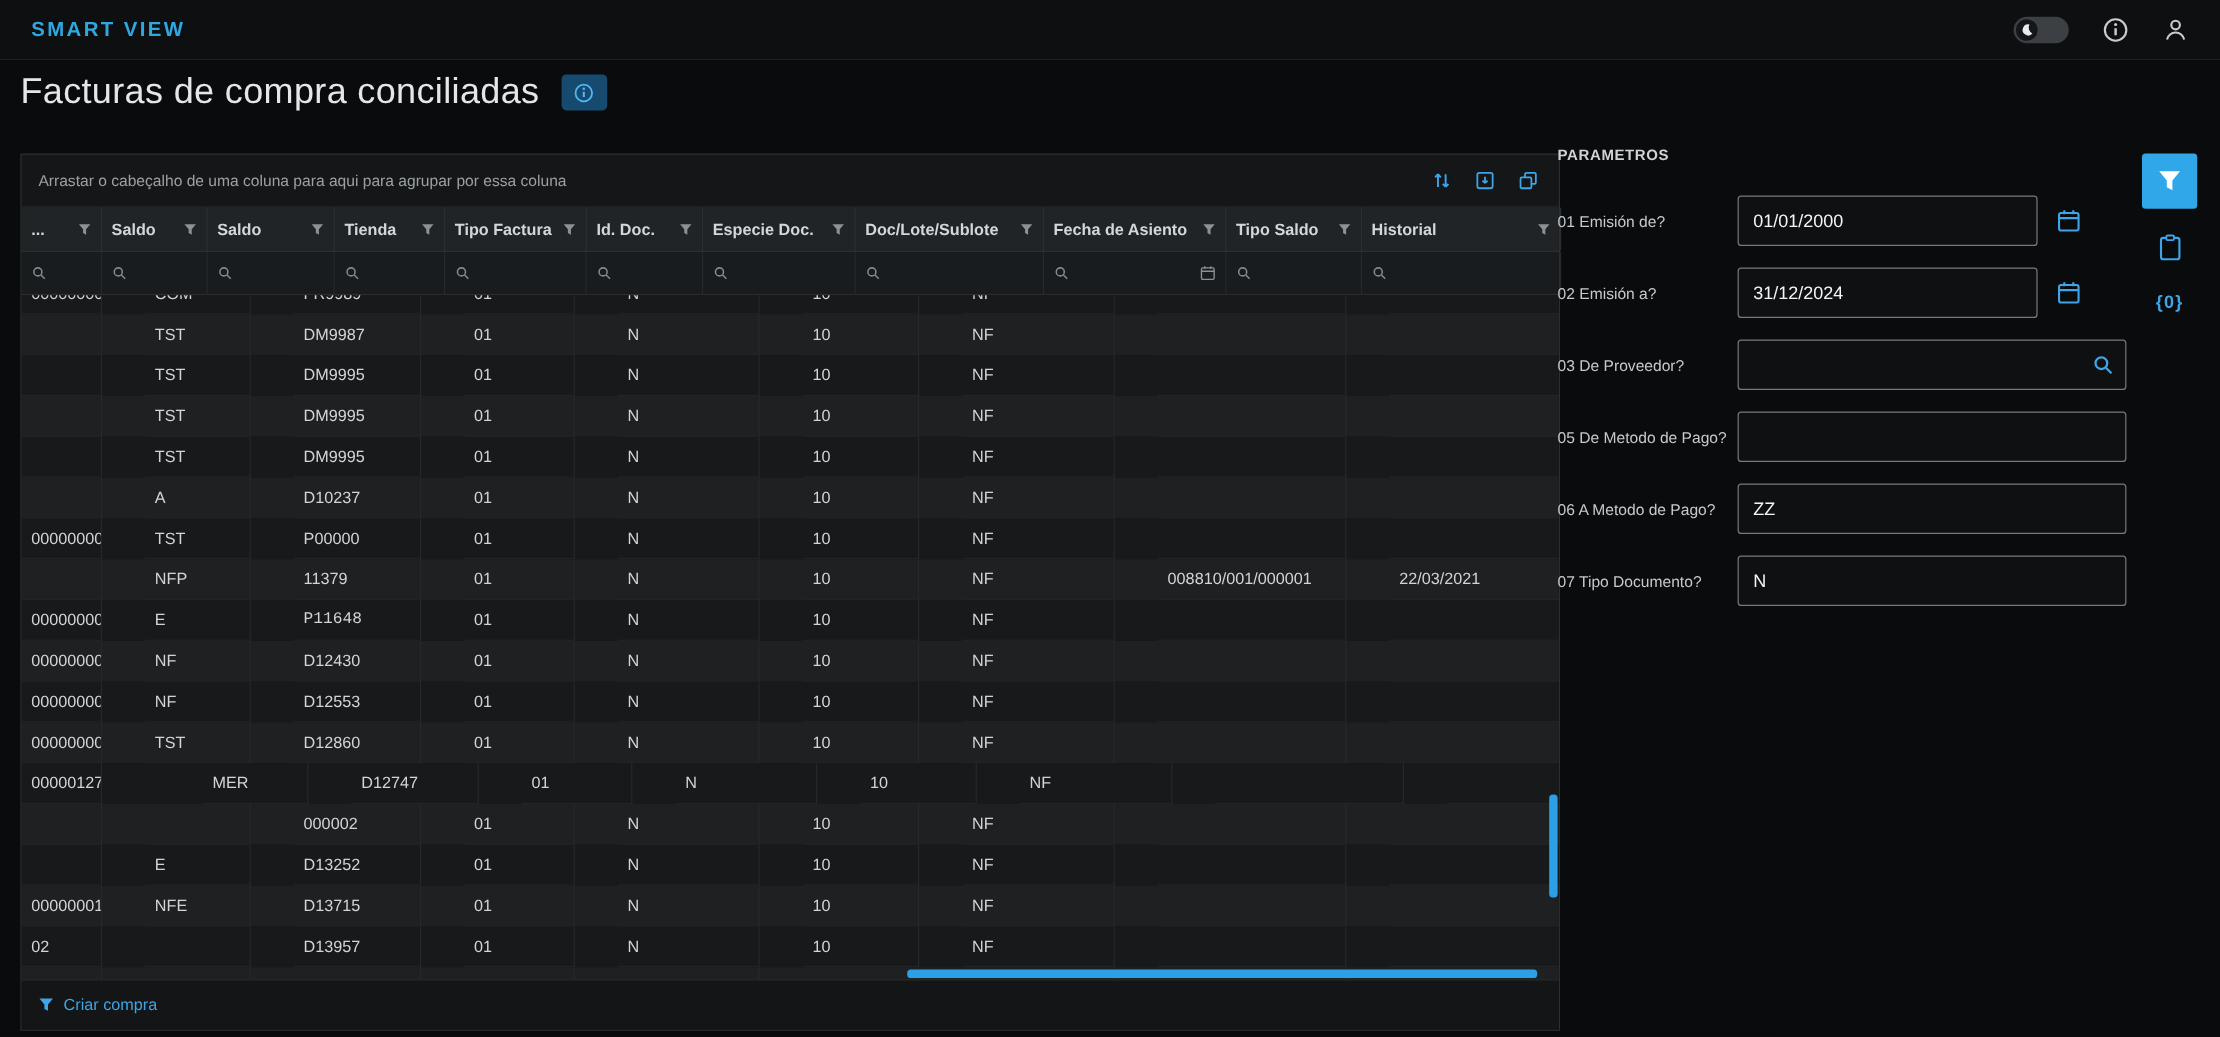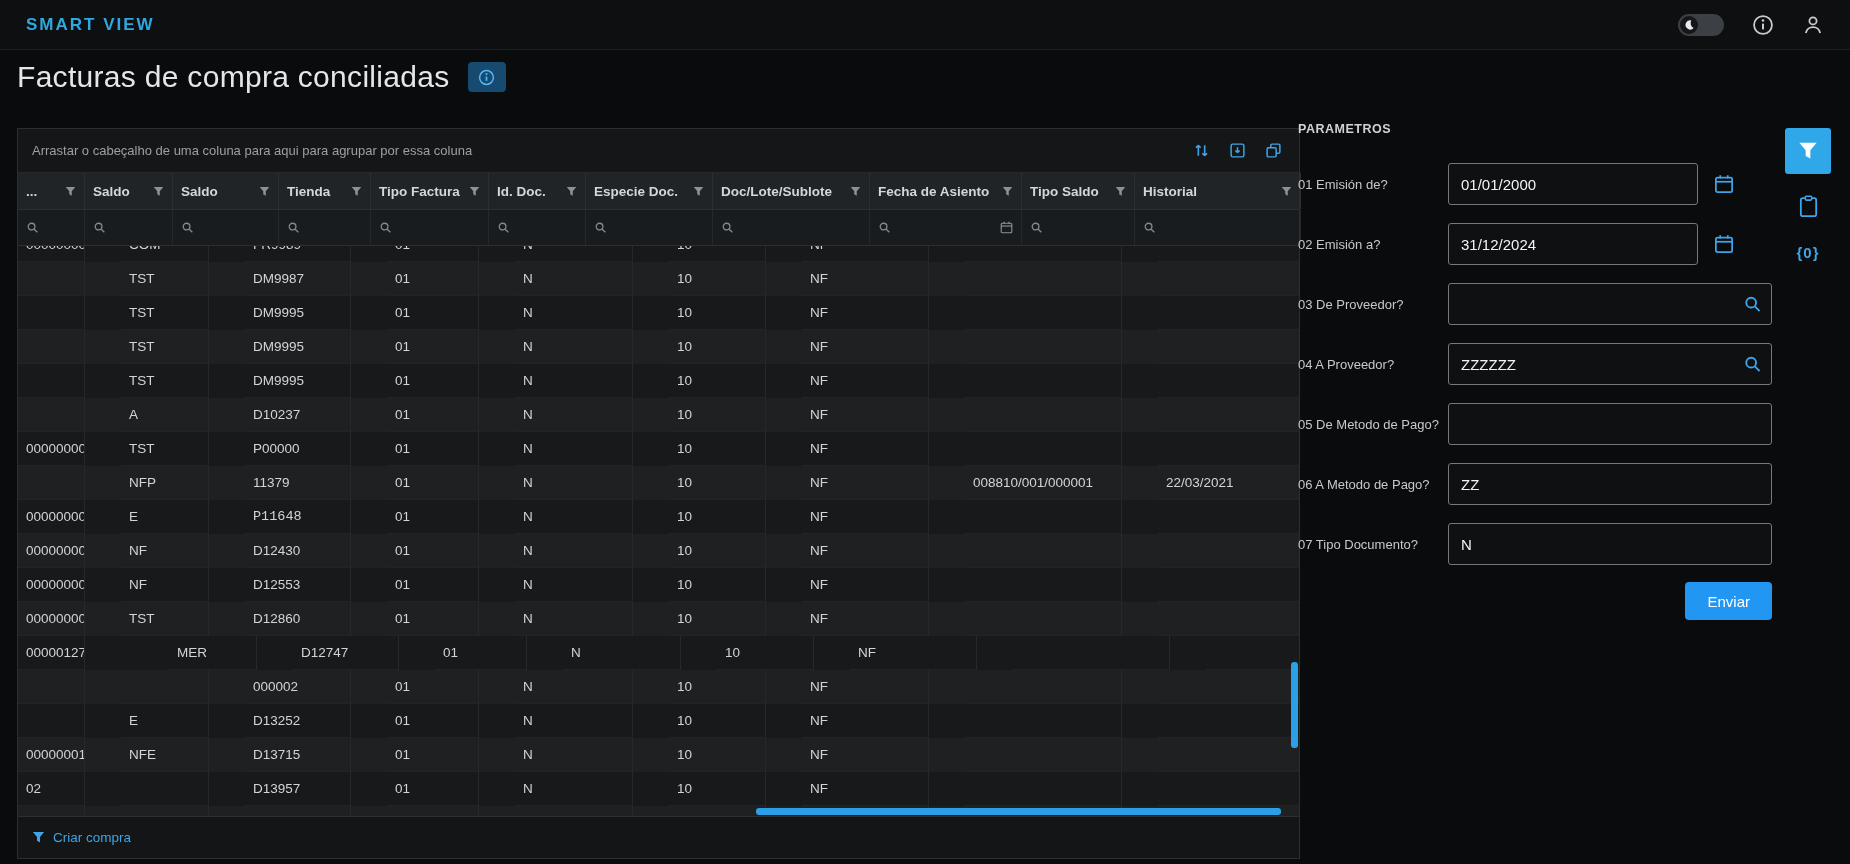--- a/index.html
+++ b/index.html
@@ -670,51 +670,38 @@
         <label class="param-label">03 De Proveedor?</label>
         <div class="param-wrap">
           <input class="param-input with-search" style="">
           <button class="search-inside"><svg viewBox="0 0 14 14">
               <circle cx="6" cy="6" r="3.6" fill="none" stroke="currentColor" stroke-width="1.4"></circle>
               <line x1="8.8" y1="8.8" x2="12.2" y2="12.2" stroke="currentColor" stroke-width="1.4"></line>
             </svg></button>
         </div>
       </div>
       <div class="param-row">
-        <label class="param-label">04 A Proveedor?</label>
-        <div class="param-wrap">
-          <input class="param-input with-search" value="ZZZZZZ" style="">
-          <button class="search-inside"><svg viewBox="0 0 14 14">
-              <circle cx="6" cy="6" r="3.6" fill="none" stroke="currentColor" stroke-width="1.4"></circle>
-              <line x1="8.8" y1="8.8" x2="12.2" y2="12.2" stroke="currentColor" stroke-width="1.4"></line>
-            </svg></button>
-        </div>
-      </div>
-      <div class="param-row">
         <label class="param-label">05 De Metodo de Pago?</label>
         <div class="param-wrap">
           <input class="param-input" style="">
         </div>
       </div>
       <div class="param-row">
         <label class="param-label">06 A Metodo de Pago?</label>
         <div class="param-wrap">
           <input class="param-input" value="ZZ" style="">
         </div>
       </div>
       <div class="param-row">
         <label class="param-label">07 Tipo Documento?</label>
         <div class="param-wrap">
           <input class="param-input" value="N" style="">
         </div>
       </div>
     </div>
-  <div class="params-actions">
-    <button class="submit-btn">Enviar</button>
-  </div>
 </aside>
 
 <div class="rail">
   <button class="rail-filter">
     <span style="display:flex">
         <svg viewBox="0 0 12 12" width="20" height="20" fill="currentColor">
           <path d="M.8 1h10.4L7.4 5.6v4.9L4.6 9V5.6z"></path>
         </svg>
       </span>
   </button>

